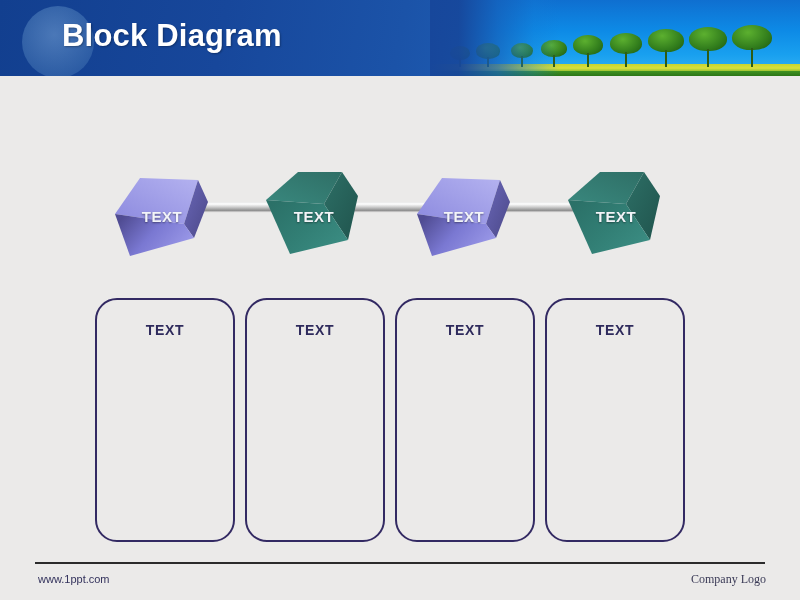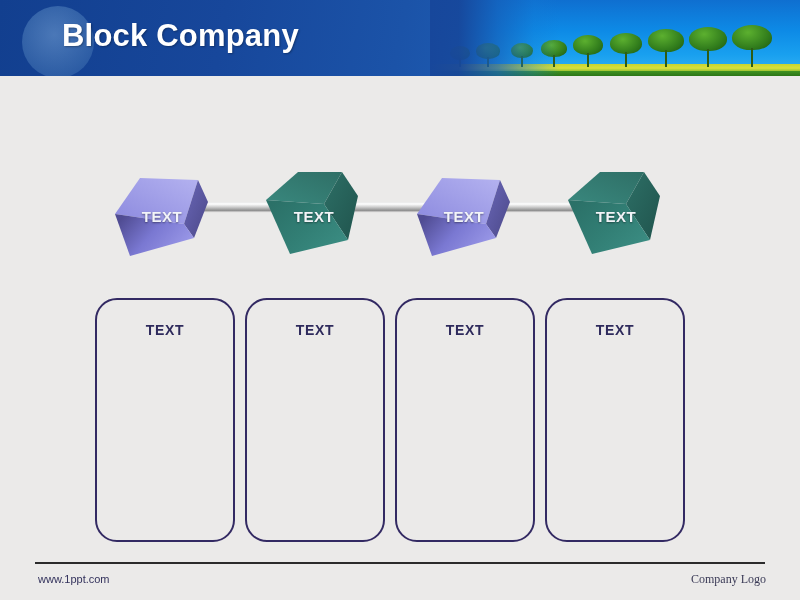--- a/index.html
+++ b/index.html
@@ -231,21 +231,21 @@
       </div>
       <div class="tree" style="left:322px;">
         <div class="crown" style="width:40px;height:25px;bottom:17px;"></div>
         <div class="trunk" style="height:19px;"></div>
       </div>
 
       <div class="photo-fade"></div>
     </div>
 
     <div class="header-circle"></div>
-    <div class="header-title">Block Company</div>
+    <div class="header-title">Block Diagram</div>
   </div>
 
   <div class="blockrow">
 
     <div class="rod" style="left:196px; top:54px; width:86px;"></div>
     <div class="rod" style="left:348px; top:54px; width:86px;"></div>
     <div class="rod" style="left:500px; top:54px; width:86px;"></div>
 
     <div class="cube" style="left:110px; top:10px;">
       <svg width="104" height="104" viewBox="0 0 104 104">

